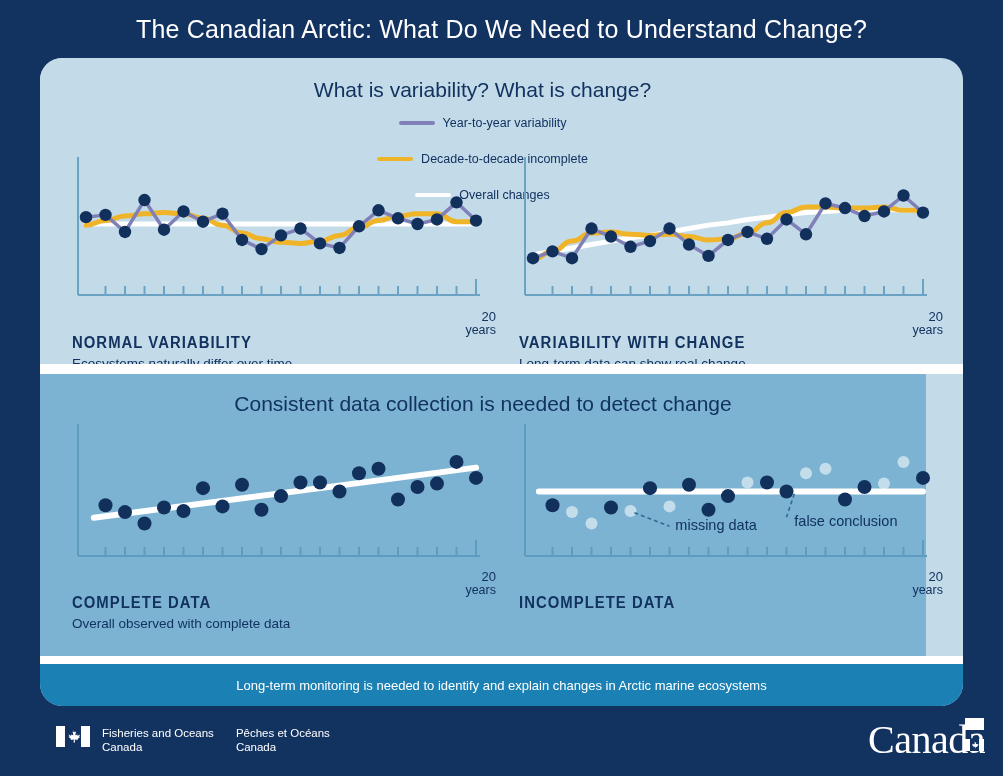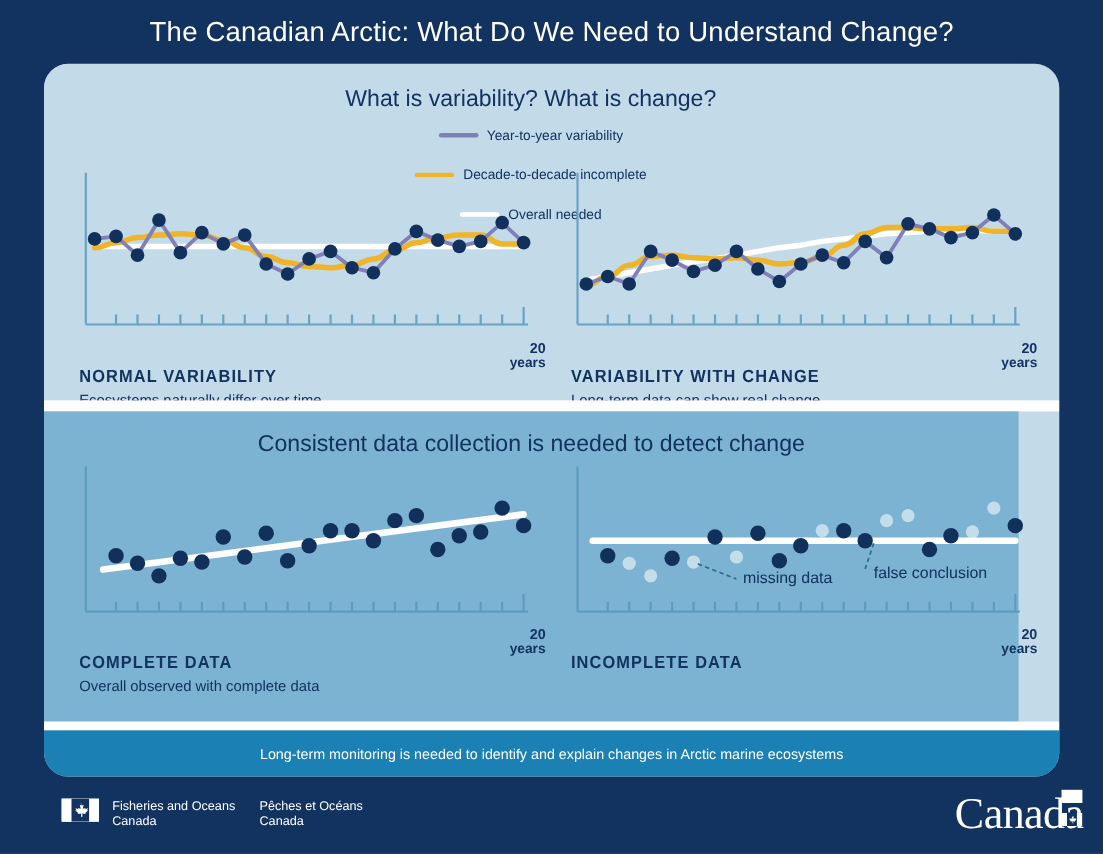--- a/index.html
+++ b/index.html
@@ -91,21 +91,21 @@
   .chart-name {
     color:#123260; font-size:16px; font-weight:bold;
     letter-spacing:1.1px; font-stretch:condensed;
     font-family:"Liberation Sans Narrow","Liberation Sans",sans-serif;
     transform:scaleX(.93); transform-origin:left center;
   }
   .chart-sub { color:#123260; font-size:13.5px; margin-top:3px; line-height:1.32; }
   .chart-sub.mid { color:#123260; }
   .axis-end-label {
     position:absolute; right:-6px; top:-24px;
-    text-align:right; color:#123260; font-size:12.5px; line-height:1.08;font-weight:bold;
+    text-align:right; color:#123260; font-size:12.5px; line-height:1.08;
   }
   .axis-end-label .num { font-size:13px; display:block; }
 
   
   .footer { position:absolute; left:12px; top:706px; width:1003px; height:70px; }
   .fip { position:absolute; left:44px; top:20px; display:flex; align-items:flex-start; gap:12px; }
   .flag { width:34px; height:21px; position:relative; background:#ffffff; display:block; }
   .fip-text { display:flex; gap:22px; }
   .fip-col { color:#ffffff; font-size:11.5px; line-height:1.26; white-space:nowrap; }
   .wordmark {
@@ -137,21 +137,21 @@
         <div class="legend-item">
           <span class="legend-swatch" style="background:#8080b8"></span>
           <span class="legend-label">Year-to-year variability</span>
         </div>
         <div class="legend-item">
           <span class="legend-swatch" style="background:#f0b429"></span>
           <span class="legend-label">Decade-to-decade incomplete</span>
         </div>
         <div class="legend-item">
           <span class="legend-swatch" style="background:#ffffff"></span>
-          <span class="legend-label">Overall needed</span>
+          <span class="legend-label">Overall changes</span>
         </div>
       </div>
 
       <div class="charts-row top">
 
         <div class="chart-cell left">
           <div class="chart-svg-wrap">
             <svg width="418" height="175" viewBox="0 0 418 175">
               <g>
                 <line x1="6" y1="4" x2="6" y2="142" stroke="#6aa3c4" stroke-width="2"></line>

